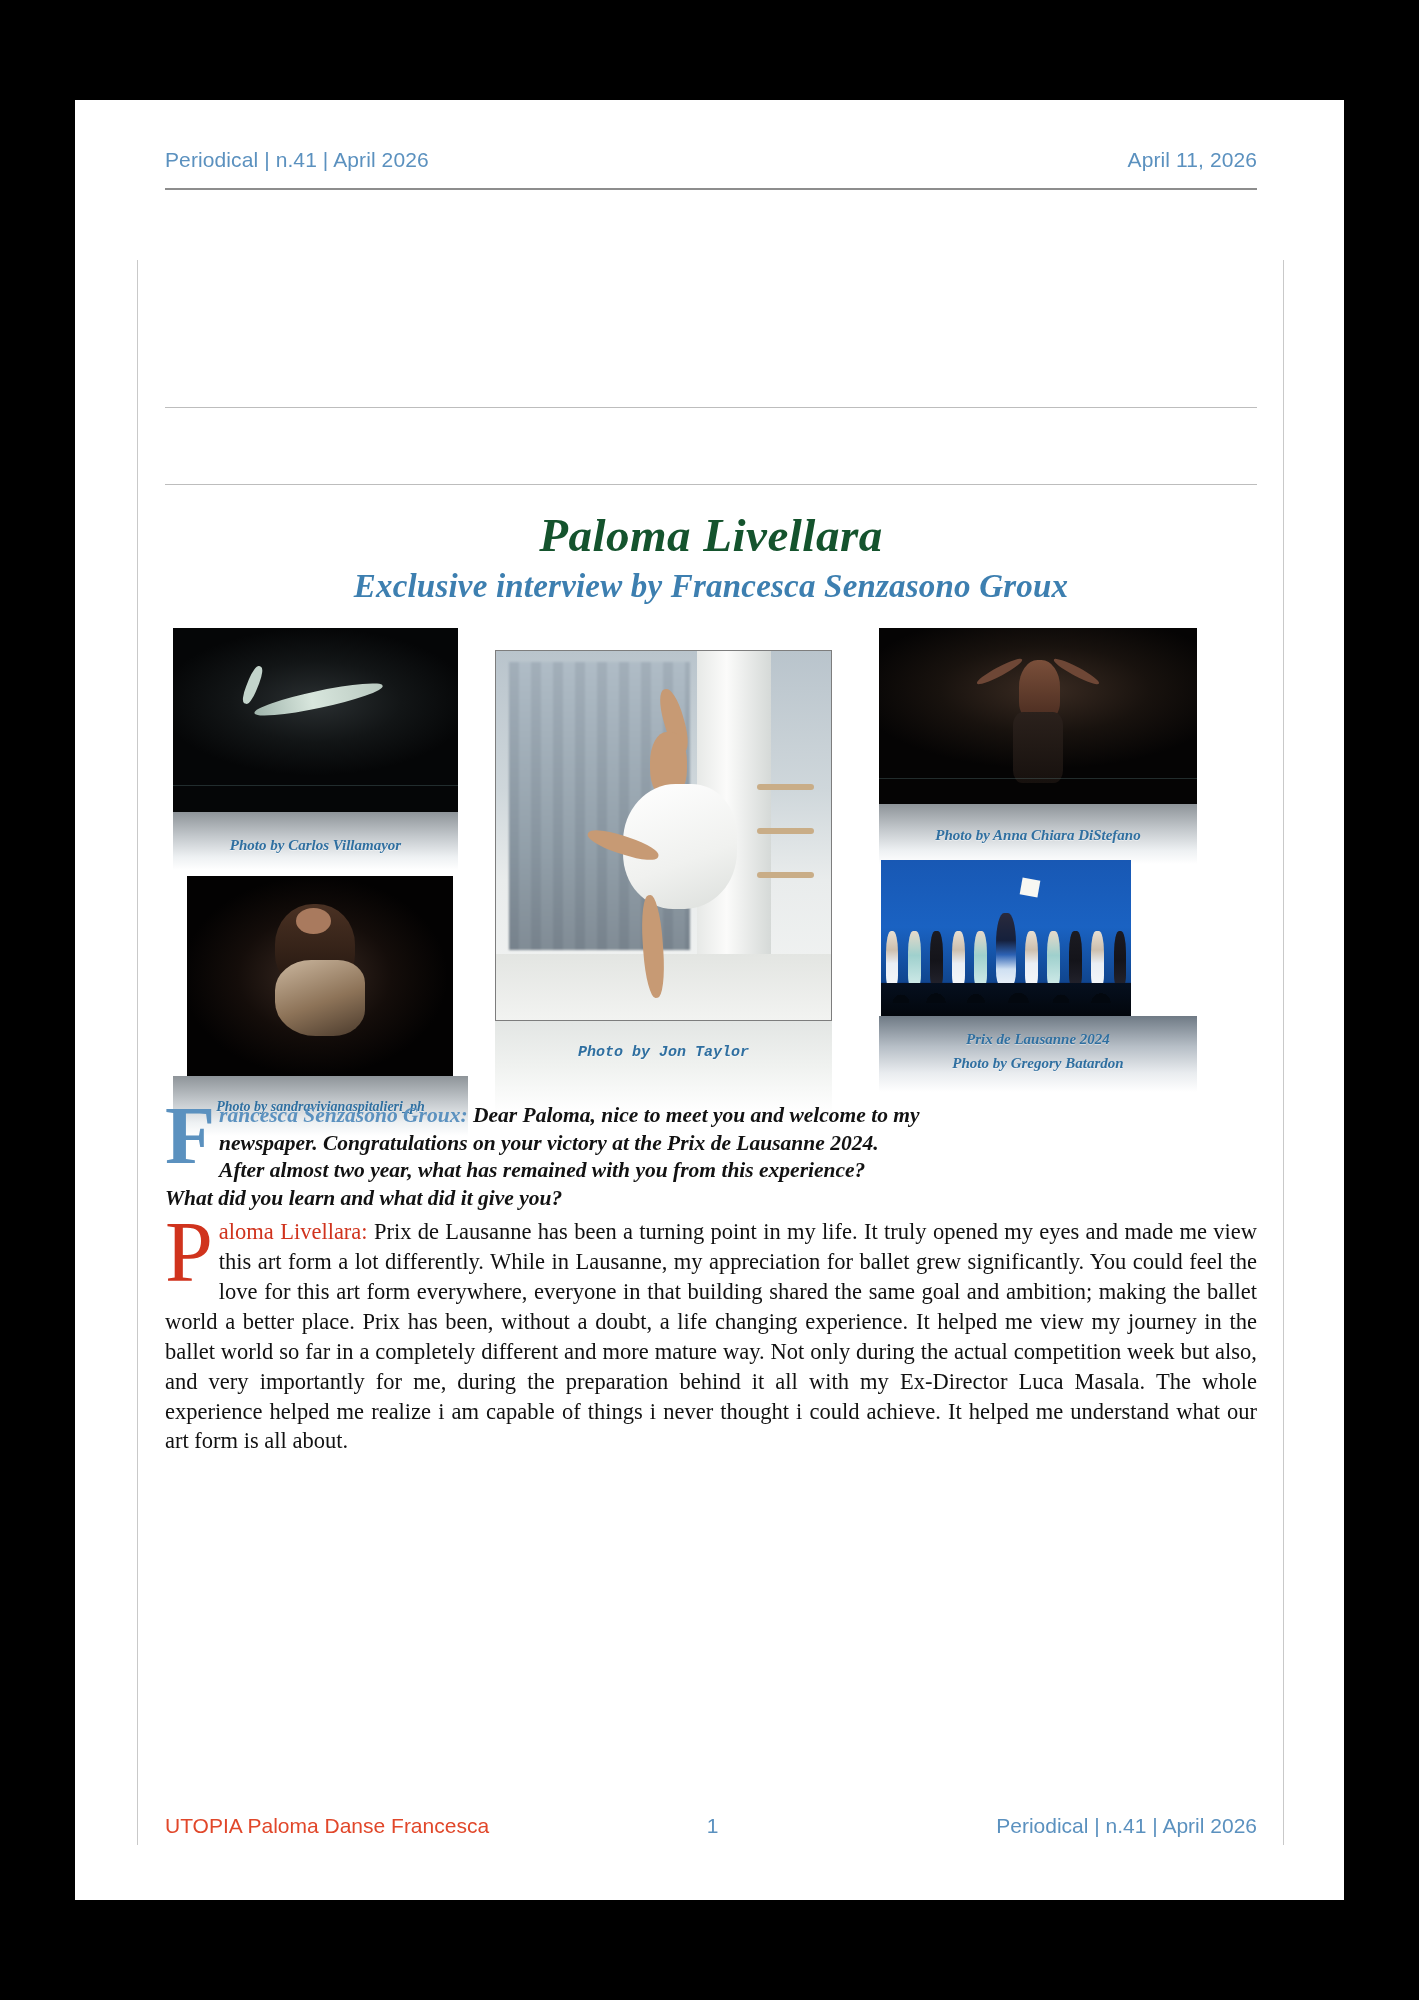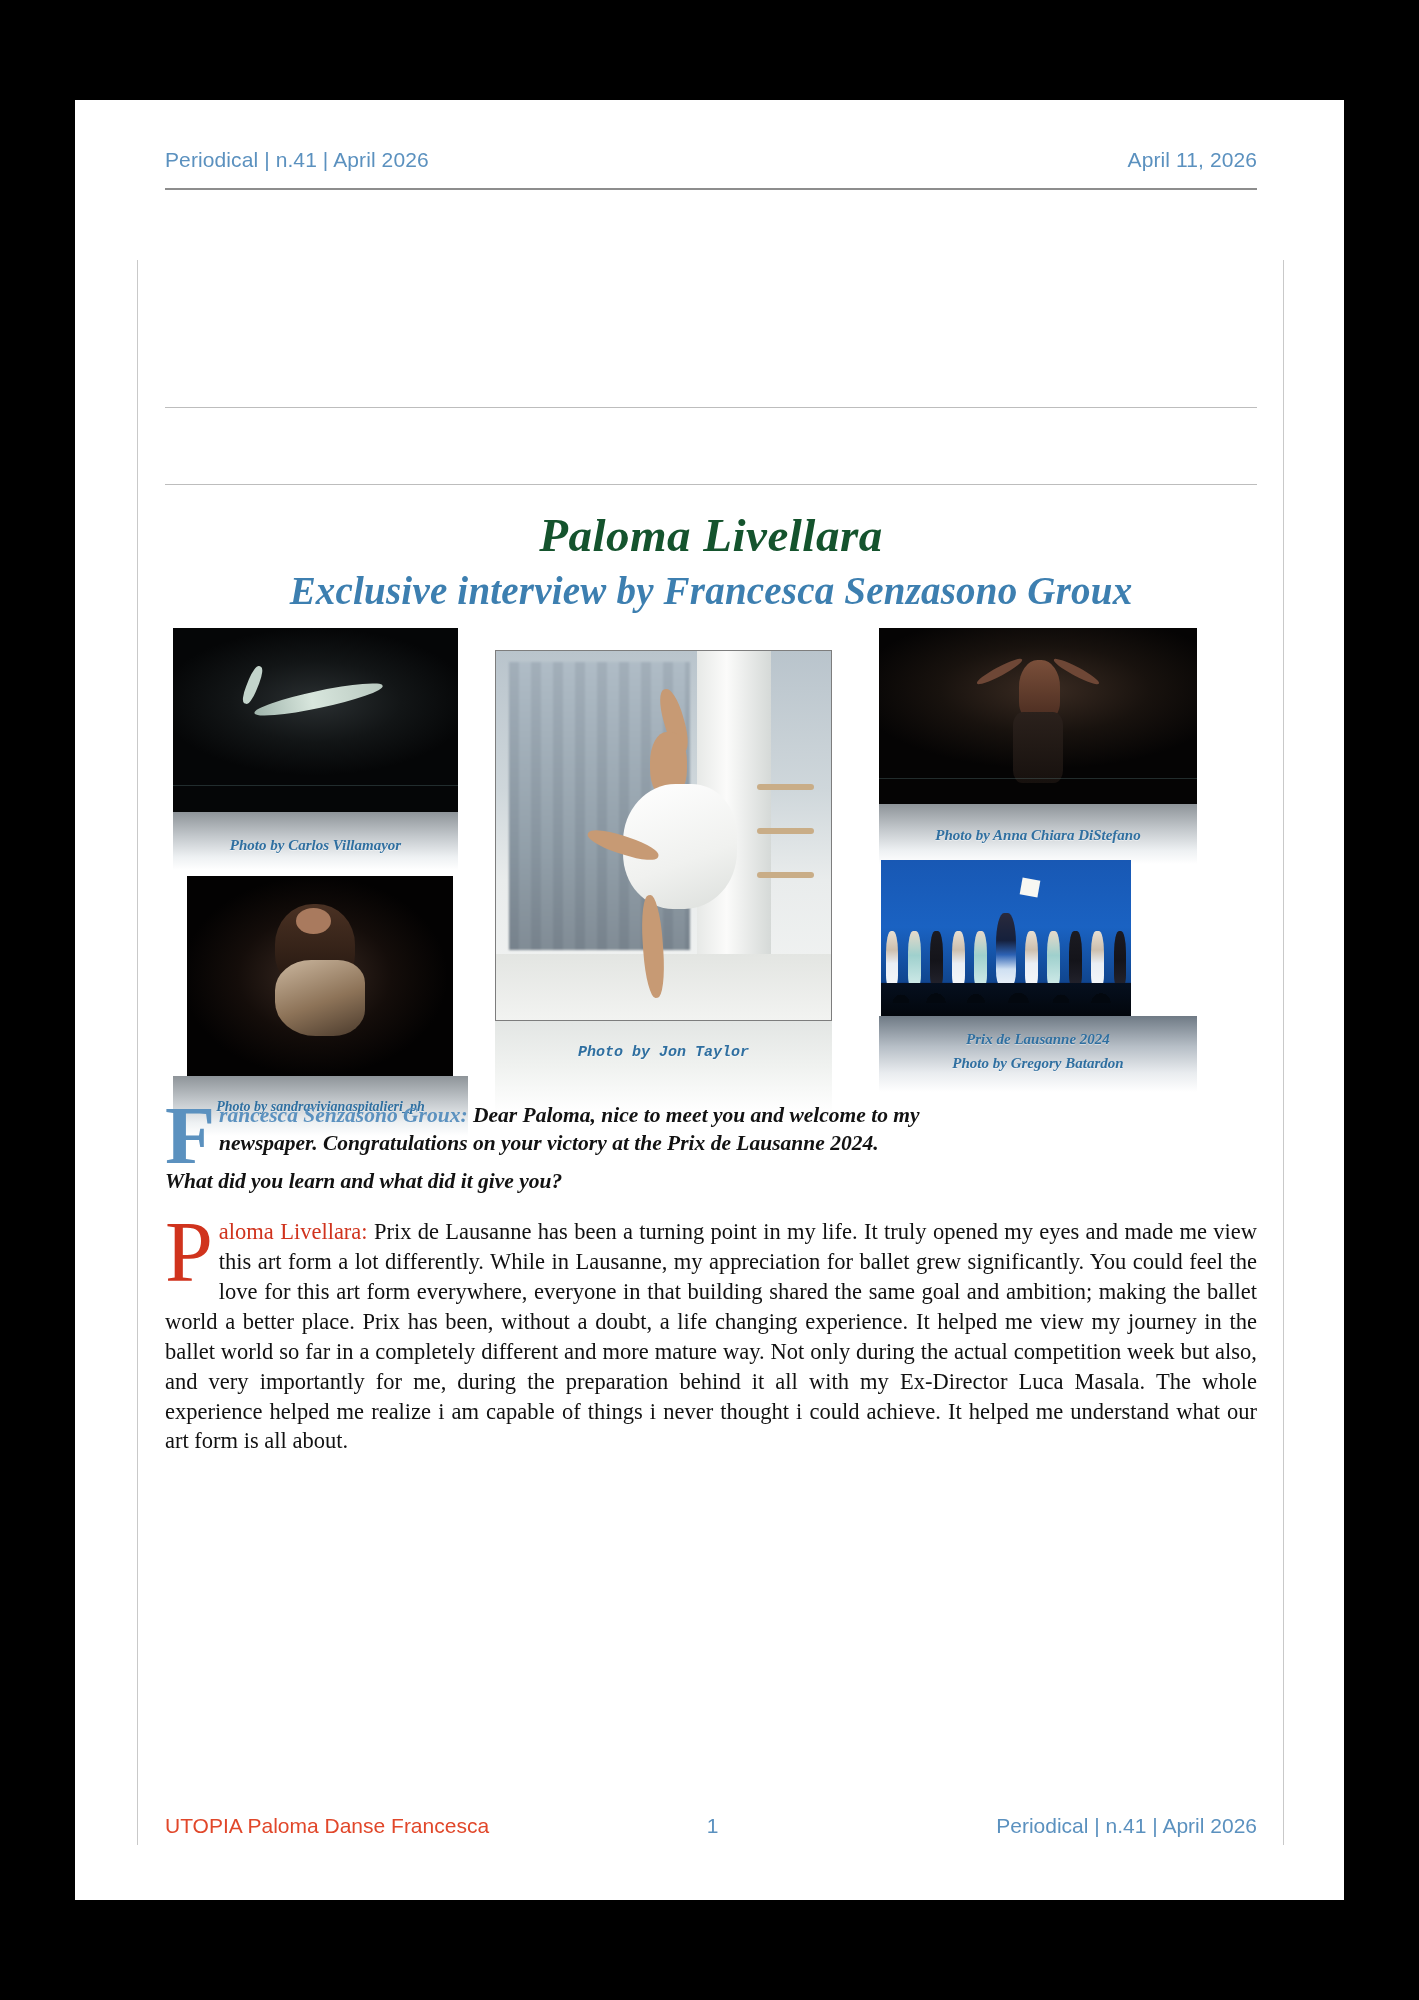--- a/index.html
+++ b/index.html
@@ -123,21 +123,21 @@
   .subhead {
     position: absolute;
     top: 468px;
     left: 0;
     width: 100%;
     text-align: center;
     color: #3d7fb0;
     font-family: "Liberation Serif", serif;
     font-weight: bold;
     font-style: italic;
-    font-size: 39px;
+    font-size: 33px;
     letter-spacing: 0.2px;
   }
 
   
   .collage {
     position: absolute;
     top: 528px;
     left: 0;
     width: 1092px;
     height: 463px;
@@ -602,20 +602,21 @@
       </div>
 
     </div>
 
     <div class="qblock">
       <span class="dropcap">F</span>
       <div class="l1">
         <span class="speaker">rancesca Senzasono Groux:</span><span> Dear Paloma, nice to meet you and welcome to my</span>
       </div>
       <div class="l2">newspaper. Congratulations on your victory at the Prix de Lausanne 2024.</div>
+      <div class="l3">After almost two year, what has remained with you from this experience?</div>
       <div class="l4">What did you learn and what did it give you?</div>
     </div>
 
     <div class="ablock">
       <span class="dropcap">P</span><span class="speaker">aloma Livellara:</span><span> Prix de Lausanne has been a turning point in my life. It truly opened my eyes and made me view this art form a lot differently. While in Lausanne, my appreciation for ballet grew significantly. You could feel the love for this art form everywhere, everyone in that building shared the same goal and ambition; making the ballet world a better place. Prix has been, without a doubt, a life changing experience. It helped me view my journey in the ballet world so far in a completely different and more mature way. Not only during the actual competition week but also, and very importantly for me, during the preparation behind it all with my Ex-Director Luca Masala. The whole experience helped me realize i am capable of things i never thought i could achieve. It helped me understand what our art form is all about.</span>
     </div>
 
     <div class="footer">
       <span class="left">UTOPIA Paloma Danse Francesca</span>
       <span class="center">1</span>

